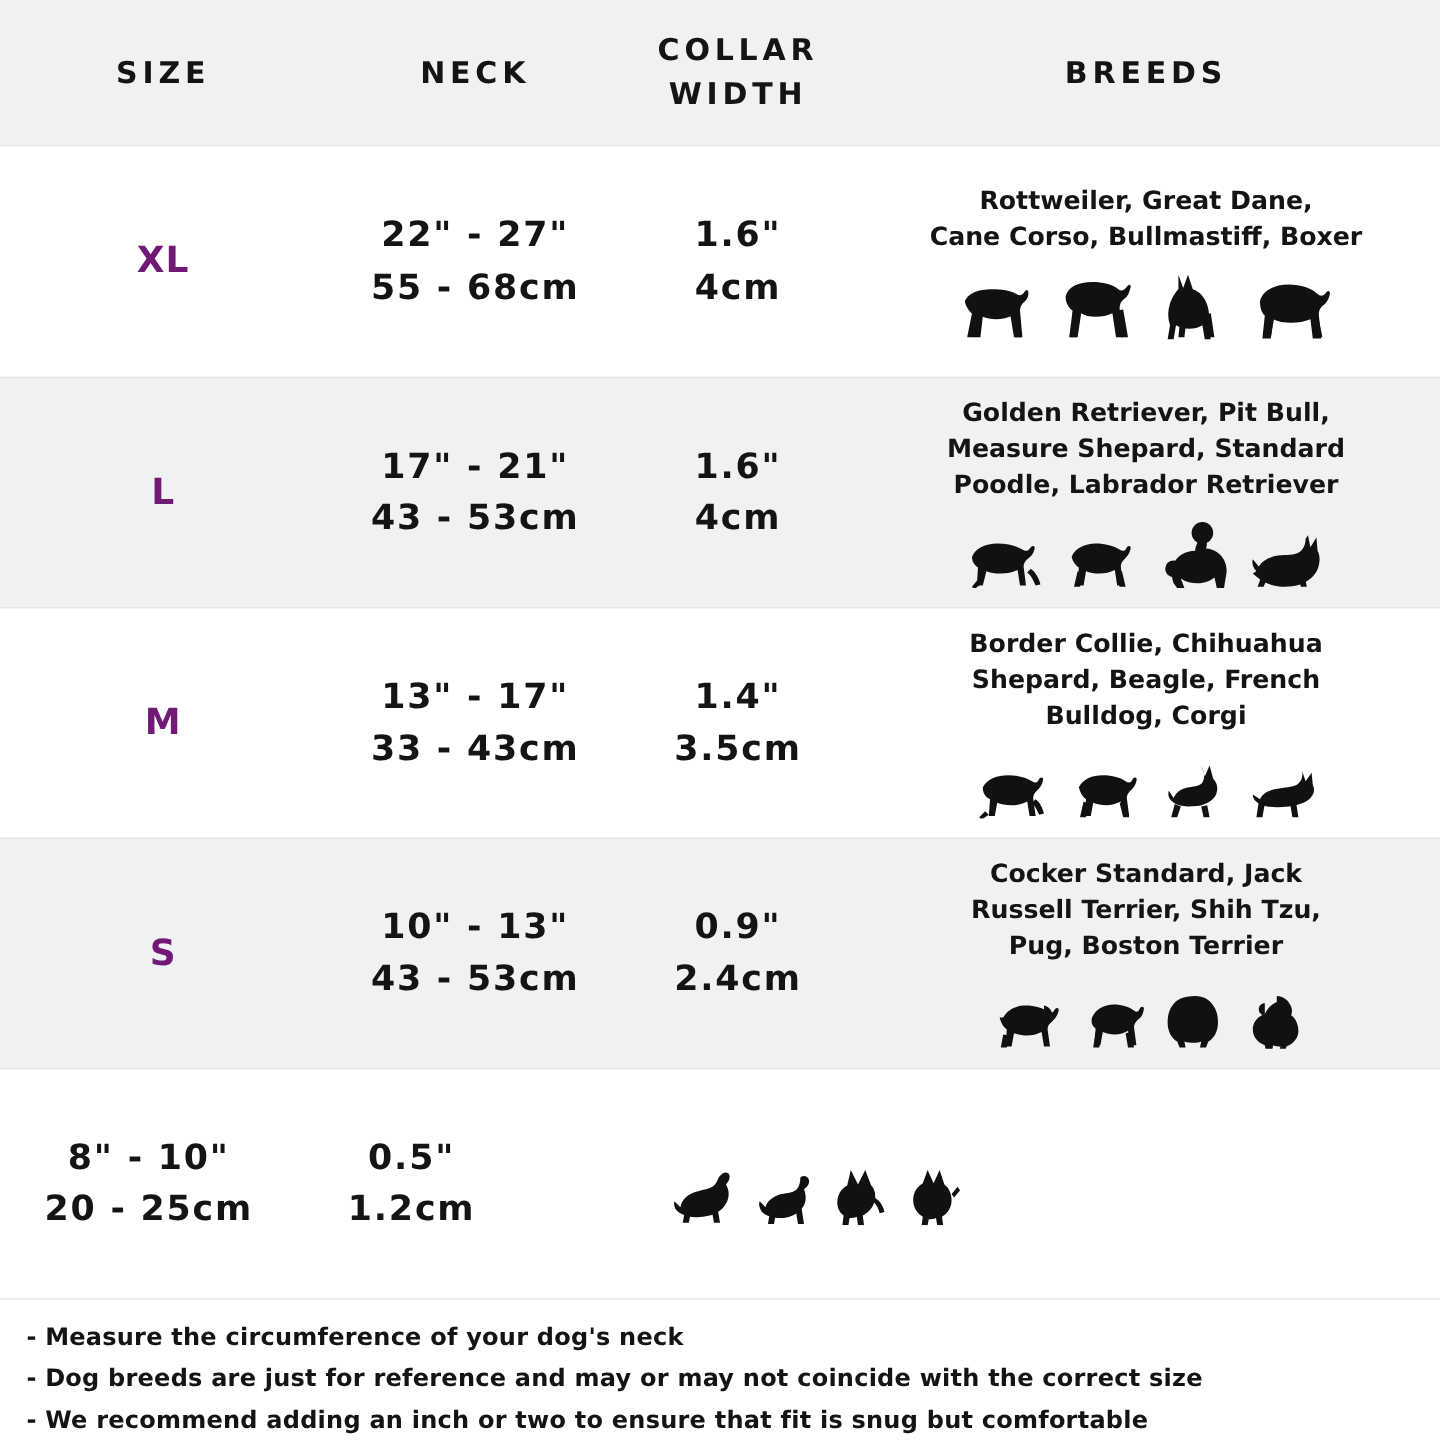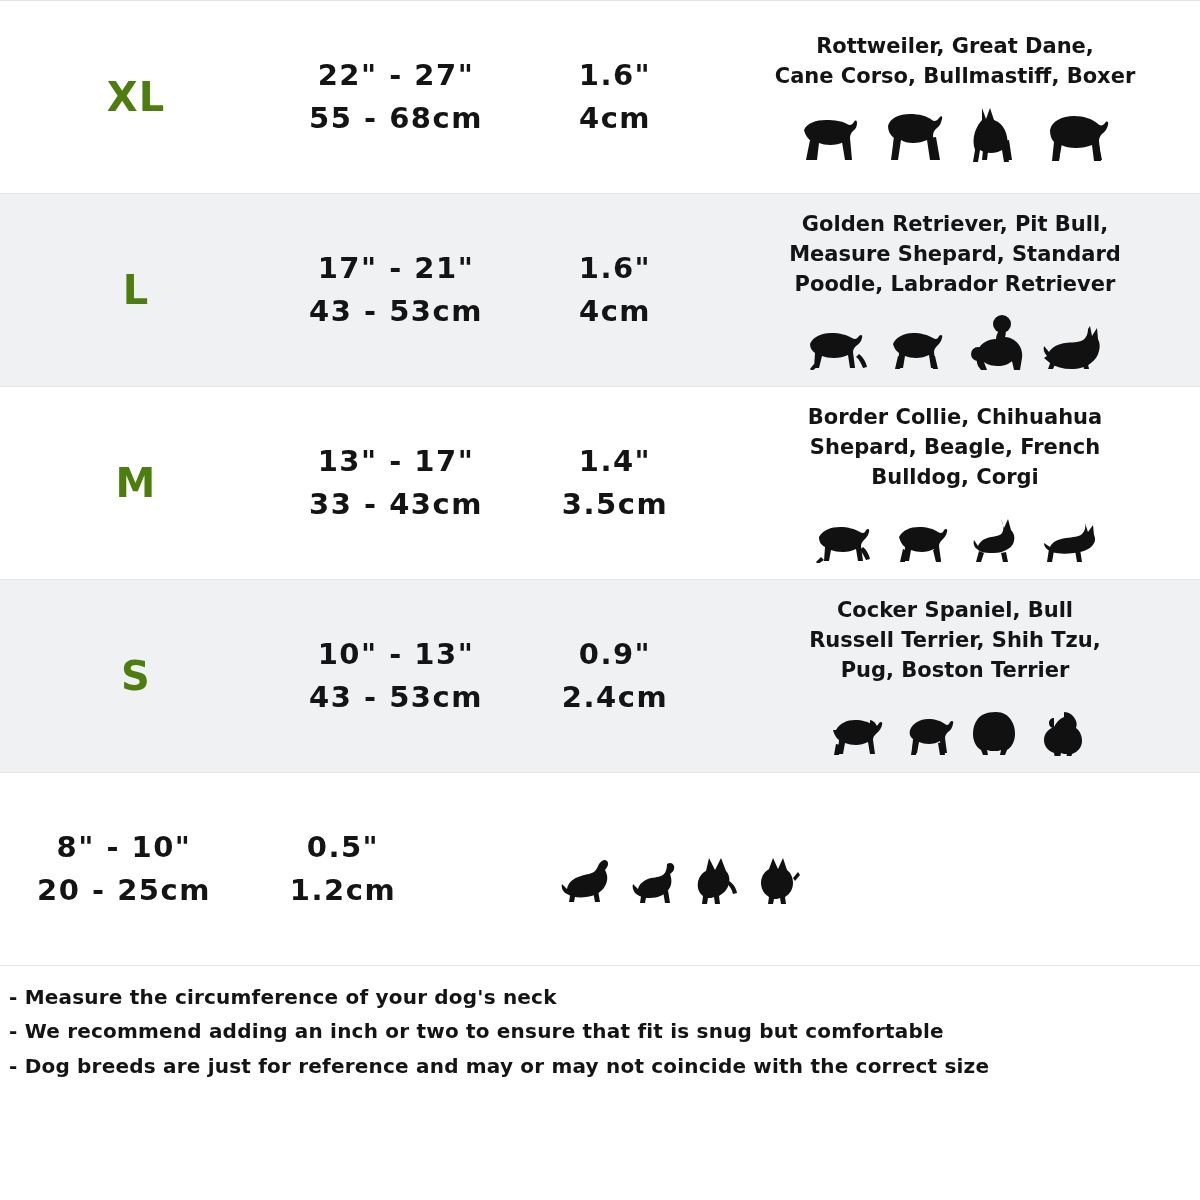--- a/index.html
+++ b/index.html
@@ -53,24 +53,24 @@
   }
   .row.shade { background: #f0f1f2; }
   .row.plain { background: #ffffff; }
 
   .cell {
     box-sizing: border-box;
     text-align: center;
     padding: 0 6px;
   }
   .size-label {
-    font-size: 40px;
+    font-size: 30px;
     font-weight: 700;
     letter-spacing: 1px;
-    color: #4d7c0f;
+    color: #701a75;
   }
   .measure {
     font-size: 29px;
     font-weight: 700;
     letter-spacing: 1.5px;
     line-height: 1.5;
     color: #141414;
     white-space: pre-line;
   }
   .breeds-cell {
@@ -96,36 +96,43 @@
     margin-top: 8px;
     height: 62px;
   }
   .silhouettes svg { display: block; }
 
   
   .notes {
     flex: 1;
     background: #ffffff;
     border-top: 1px solid #e2e3e4;
-    padding: 14px 0 0 9px;
+    padding: 14px 0 0 22px;
     box-sizing: border-box;
   }
   .note {
     font-size: 20px;
     font-weight: 700;
     line-height: 1.72;
     color: #141414;
     letter-spacing: 0.2px;
   }
 </style>
 </head>
 <body>
 
 <div class="chart">
 
+  <div class="header-row">
+    <div class="header-cell col-size">SIZE</div>
+    <div class="header-cell col-neck">NECK</div>
+    <div class="header-cell col-width" style="white-space:pre-line;">COLLAR
+WIDTH</div>
+    <div class="header-cell col-breeds">BREEDS</div>
+  </div>
 
   <div class="row plain" style="height:193px;">
     <div class="cell col-size size-label">XL</div>
     <div class="cell col-neck measure">22" - 27"
 55 - 68cm</div>
     <div class="cell col-width measure">1.6"
 4cm</div>
     <div class="cell col-breeds breeds-cell">
       <div class="breeds-text">Rottweiler, Great Dane,
 Cane Corso, Bullmastiff, Boxer</div>
@@ -225,21 +232,21 @@
     </div>
   </div>
 
   <div class="row shade" style="height:193px;">
     <div class="cell col-size size-label">S</div>
     <div class="cell col-neck measure">10" - 13"
 43 - 53cm</div>
     <div class="cell col-width measure">0.9"
 2.4cm</div>
     <div class="cell col-breeds breeds-cell">
-      <div class="breeds-text">Cocker Spaniel, Bull
+      <div class="breeds-text">Cocker Standard, Jack
 Russell Terrier, Shih Tzu,
 Pug, Boston Terrier</div>
       <div class="silhouettes">
         <svg width="62" height="44" viewBox="0 0 62 44">
             <path fill="#111" d="M10 18c4-7 11-10 19-10 7 0 14 2 18 5 2 2 5 1 6-2 2-2 4-1 3 2-1 4-3 6-5 8-3 2-4 4-4 7l2 14h-5l-2-12c-4 2-8 3-12 3-4 0-8-1-11-2l-2 11h-5l1-14c-3-2-5-6-6-10z"></path>
             <path fill="#111" d="M44 8c5 1 8 6 7 11-1 4-4 6-7 6z"></path>
             <path fill="#111" d="M10 32l-2 11h5l2-10z"></path>
           </svg>
         <svg width="56" height="44" viewBox="0 0 56 44">
             <path fill="#111" d="M8 18c3-7 10-11 18-11 7 0 13 2 17 5 2 2 4 1 5-2 2-2 4-1 3 2-1 4-2 6-5 8-2 2-3 4-3 6l2 15h-5l-2-12c-3 2-7 3-11 3-4 0-7-1-10-2l-2 11h-5l1-14c-3-2-4-5-3-9z"></path>
@@ -281,17 +288,17 @@
         <svg width="48" height="48" viewBox="0 0 48 48">
             <path fill="#111" d="M14 2l5 11 5-11 4 12c4 3 6 8 6 13 0 6-3 11-8 14l1 7h-5l-1-6c-2 1-4 1-6 1l-1 5H9l1-7c-5-3-8-8-8-14 0-6 3-11 8-14z"></path>
             <path fill="#111" d="M34 22l5-6 2 3-5 6z"></path>
           </svg>
       </div>
     </div>
   </div>
 
   <div class="notes">
     <div class="note">- Measure the circumference of your dog's neck</div>
+    <div class="note">- Dog breeds are just for reference and may or may not coincide with the correct size</div>
     <div class="note">- We recommend adding an inch or two to ensure that fit is snug but comfortable</div>
-    <div class="note">- Dog breeds are just for reference and may or may not coincide with the correct size</div>
   </div>
 
 </div>
 
 </body></html>

